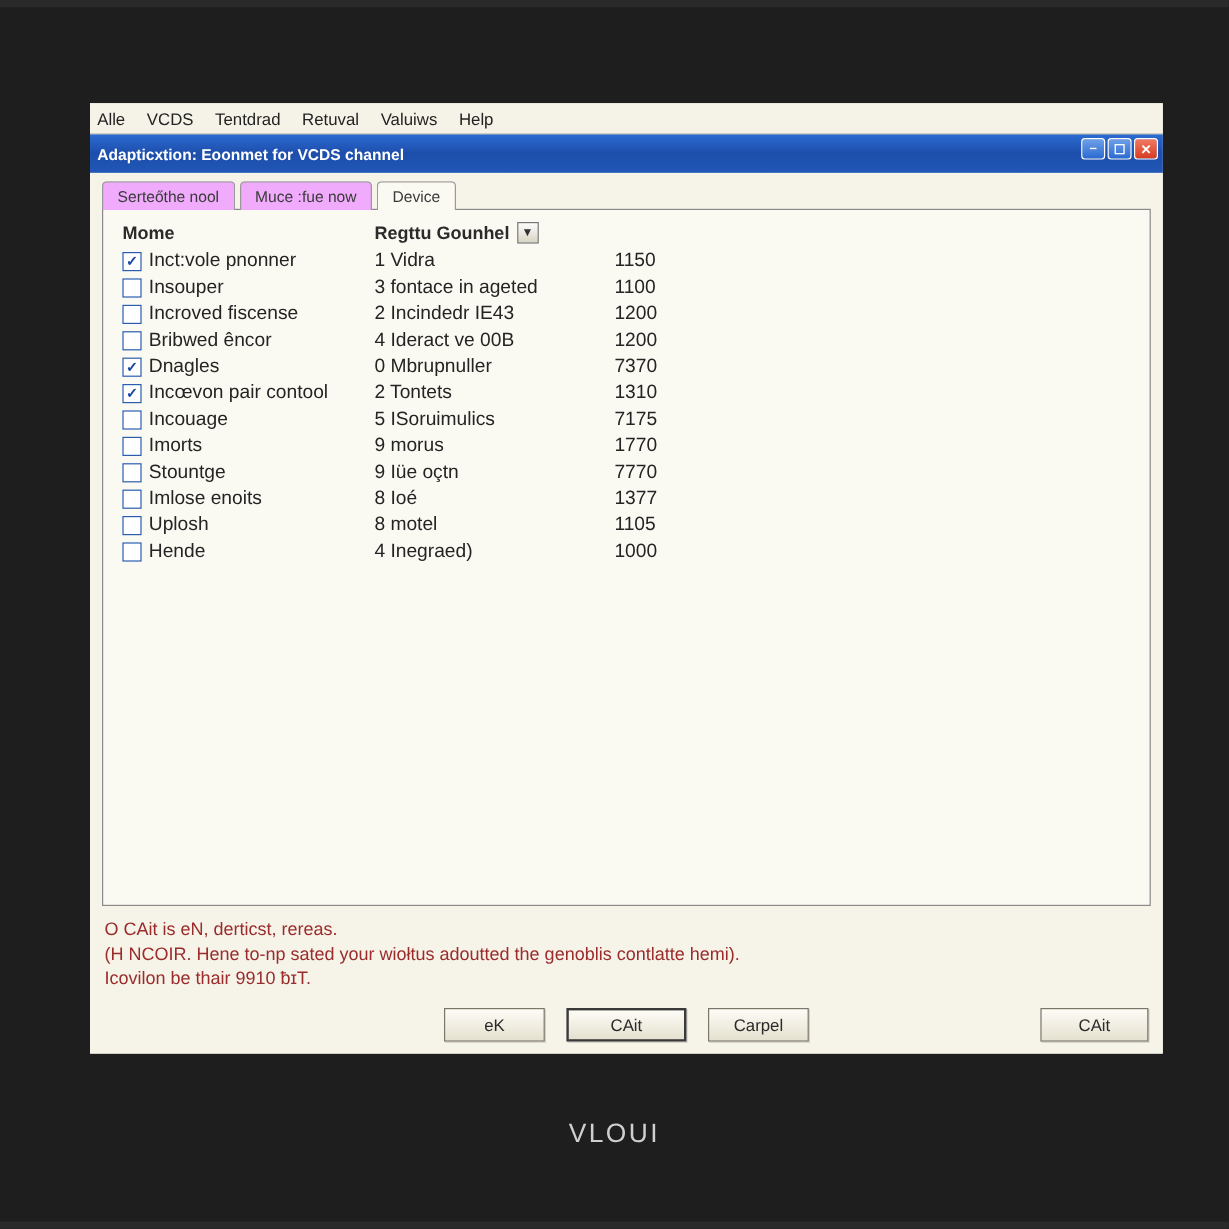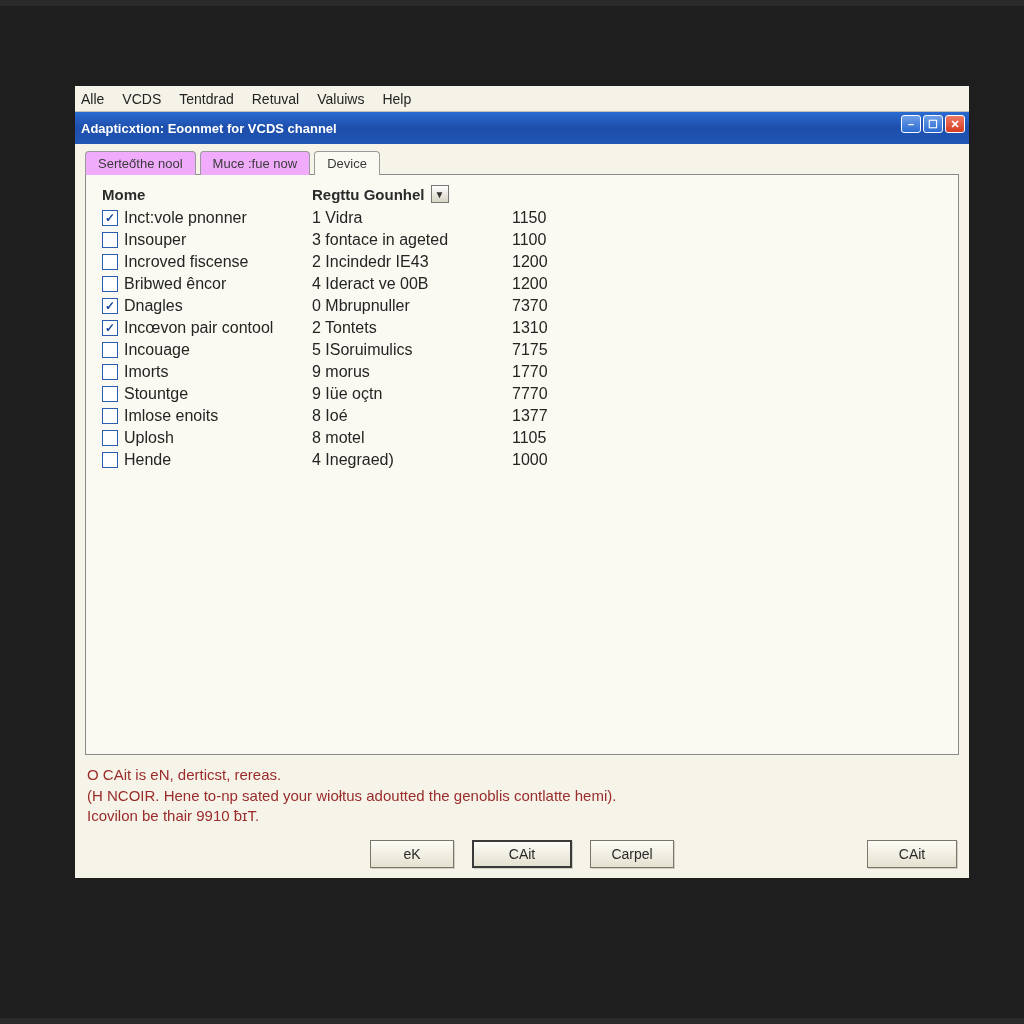--- a/index.html
+++ b/index.html
@@ -351,13 +351,14 @@
         <div class="buttons">
           <div class="btn">eK</div>
           <div class="btn primary">CAit</div>
           <div class="btn">Carpel</div>
           <div class="btn cait">CAit</div>
         </div>
       </div>
     </div>
   </div>
 
+  <div class="bezel-bottom">VLOUI</div>
 </div>
 
 </body></html>

